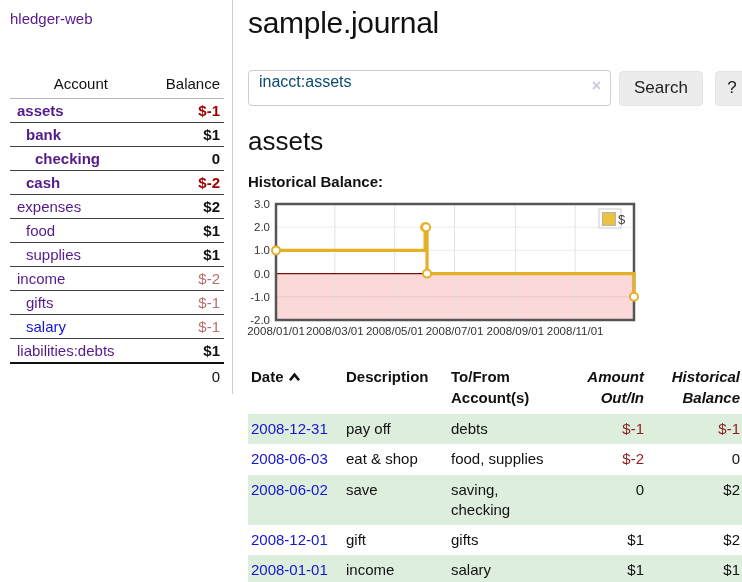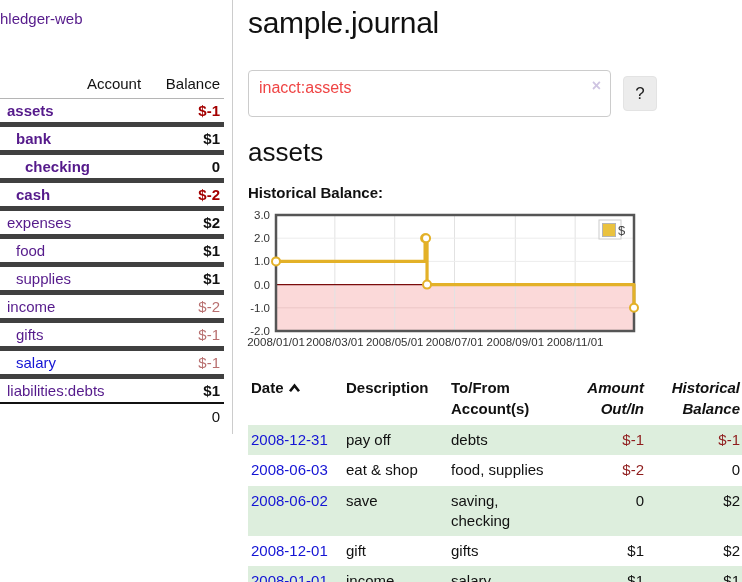--- a/index.html
+++ b/index.html
@@ -7,58 +7,58 @@
   body {
     width:742px; height:582px; overflow:hidden;
     font-family:"Liberation Sans", sans-serif; color:#111;
   }
   .layout { display:flex; width:742px; }
 
   
   .sidebar {
     width:233px; flex:0 0 233px;
     border-right:1px solid #ccc;
-    padding:10px 8px 6px 0;
+    padding:10px 8px 6px 10px;
     align-self:flex-start;
   }
   .brand {
     display:block; color:var(--link_purple); font-size:15px;
     text-decoration:none; cursor:pointer; margin-bottom:44px;
   }
   .nav-journal {
     display:block; color:var(--link_purple); font-size:15px;
     text-decoration:none; cursor:pointer; margin-bottom:14px;
   }
   table.accounts { width:100%; border-collapse:collapse; font-size:15px; }
   table.accounts th {
     font-weight:normal; padding:4px 2px 6px 2px;
     border-bottom:1px solid #b5b5b5;
   }
-  table.accounts th.acct-h { text-align:right; padding-left:7px; }
+  table.accounts th.acct-h { text-align:center; padding-left:7px; }
   table.accounts th.bal-h  { text-align:right; padding-right:4px; }
-  table.accounts tbody td { padding:3px 2px; border-top:5px solid #404040; }
+  table.accounts tbody td { padding:3px 2px; border-top:1px solid #404040; }
   table.accounts tbody tr:first-child td { border-top:none; }
   .acct-name a { color:var(--link_purple); text-decoration:none; cursor:pointer; display:block; }
   .acct-name a.blue { color:var(--link_blue); }
   .acct-name a.bold { font-weight:bold; }
   .acct-bal { text-align:right; padding-right:4px !important; white-space:nowrap; }
   .acct-bal.b { font-weight:bold; }
   .acct-bal.neg-strong { color:var(--neg_strong); }
   .acct-bal.neg-soft   { color:var(--neg_soft); }
   table.accounts tfoot td {
     border-top:2px solid #111; padding:4px 4px 3px 2px; text-align:right;
   }
 
   
   .main { flex:1; padding:6px 5px 0 15px; }
   h1[data-name="page-title"] { font-size:30px; font-weight:400; letter-spacing:-.3px; margin:0 0 30px 0; }
   .searchform { display:flex; align-items:center; margin-bottom:20px; }
   .search-wrap { position:relative; }
   .search-wrap input {
-    width:363px; height:47px; font-size:16px; color:#ef4444;
+    width:363px; height:36px; font-size:16px; color:#0c4a6e;
     border:1px solid #ccc; border-radius:4px; padding:0 30px 12px 10px;
     font-family:"Liberation Sans", sans-serif; outline:none;
   }
   .clear {
     position:absolute; right:10px; top:7px; font-size:16px; font-weight:bold;
     color:#cfc5e2; cursor:pointer; user-select:none;
   }
   .btn {
     height:35px; margin-left:8px; padding:0 14px; font-size:17px; color:#222;
     background:var(--btn_bg); border:1px solid #e3e3e3; border-radius:4px;
@@ -194,20 +194,21 @@
   </aside>
 
   <main class="main" data-name="main-content">
     <h1 data-name="page-title">sample.journal</h1>
 
     <div class="searchform" data-name="search-form">
       <span class="search-wrap" data-name="search-input-wrap">
         <input type="text" data-name="search-input" value="inacct:assets" style="">
         <span class="clear" data-name="clear-search-icon">×</span>
       </span>
+      <button type="button" class="btn" data-name="search-button">Search</button>
       <button type="button" class="btn help" data-name="help-button">?</button>
     </div>
 
     <h2 data-name="account-heading">assets</h2>
     <div class="chart-title" data-name="chart-title">Historical Balance:</div>
 
     <svg id="chart" width="500" height="150" data-name="historical-balance-chart">
         <rect x="28" y="6" width="358" height="116" fill="#fff"></rect>
         <rect x="28" y="75.6" width="358" height="46.400000000000006" fill="#fbd9d9"></rect>
         <text x="28" y="137" text-anchor="middle" class="tick">2008/01/01</text>

